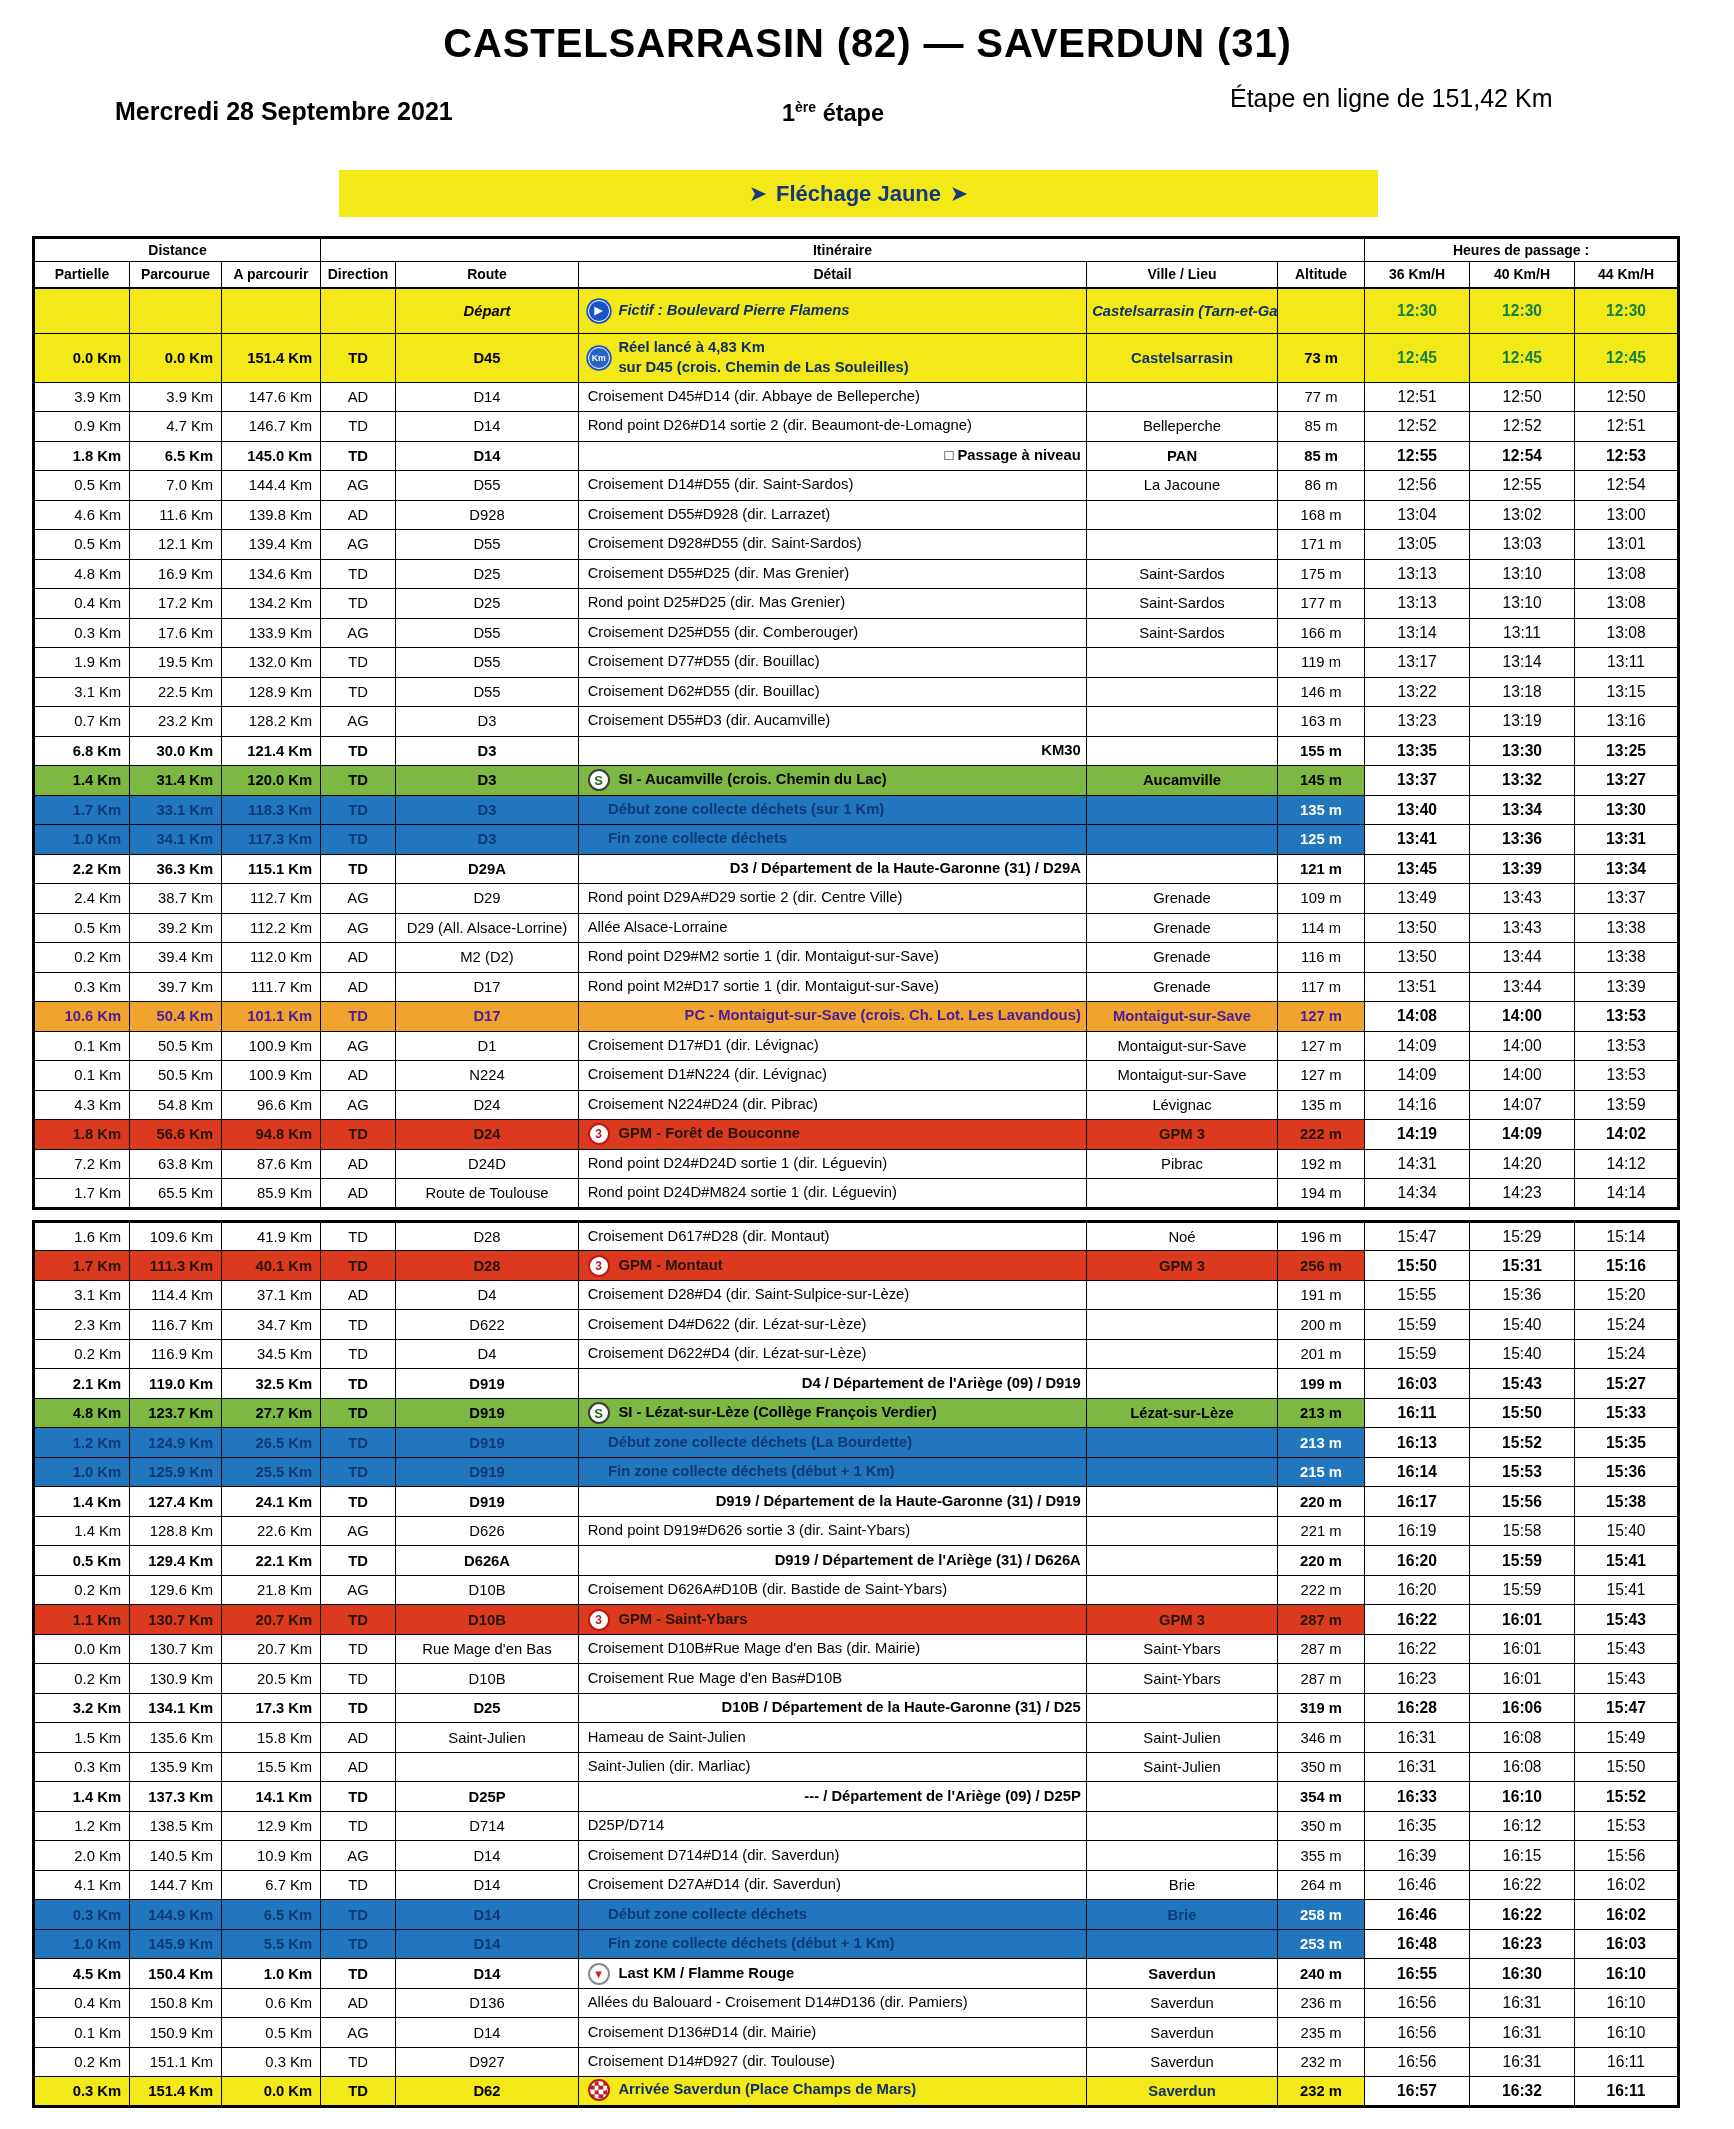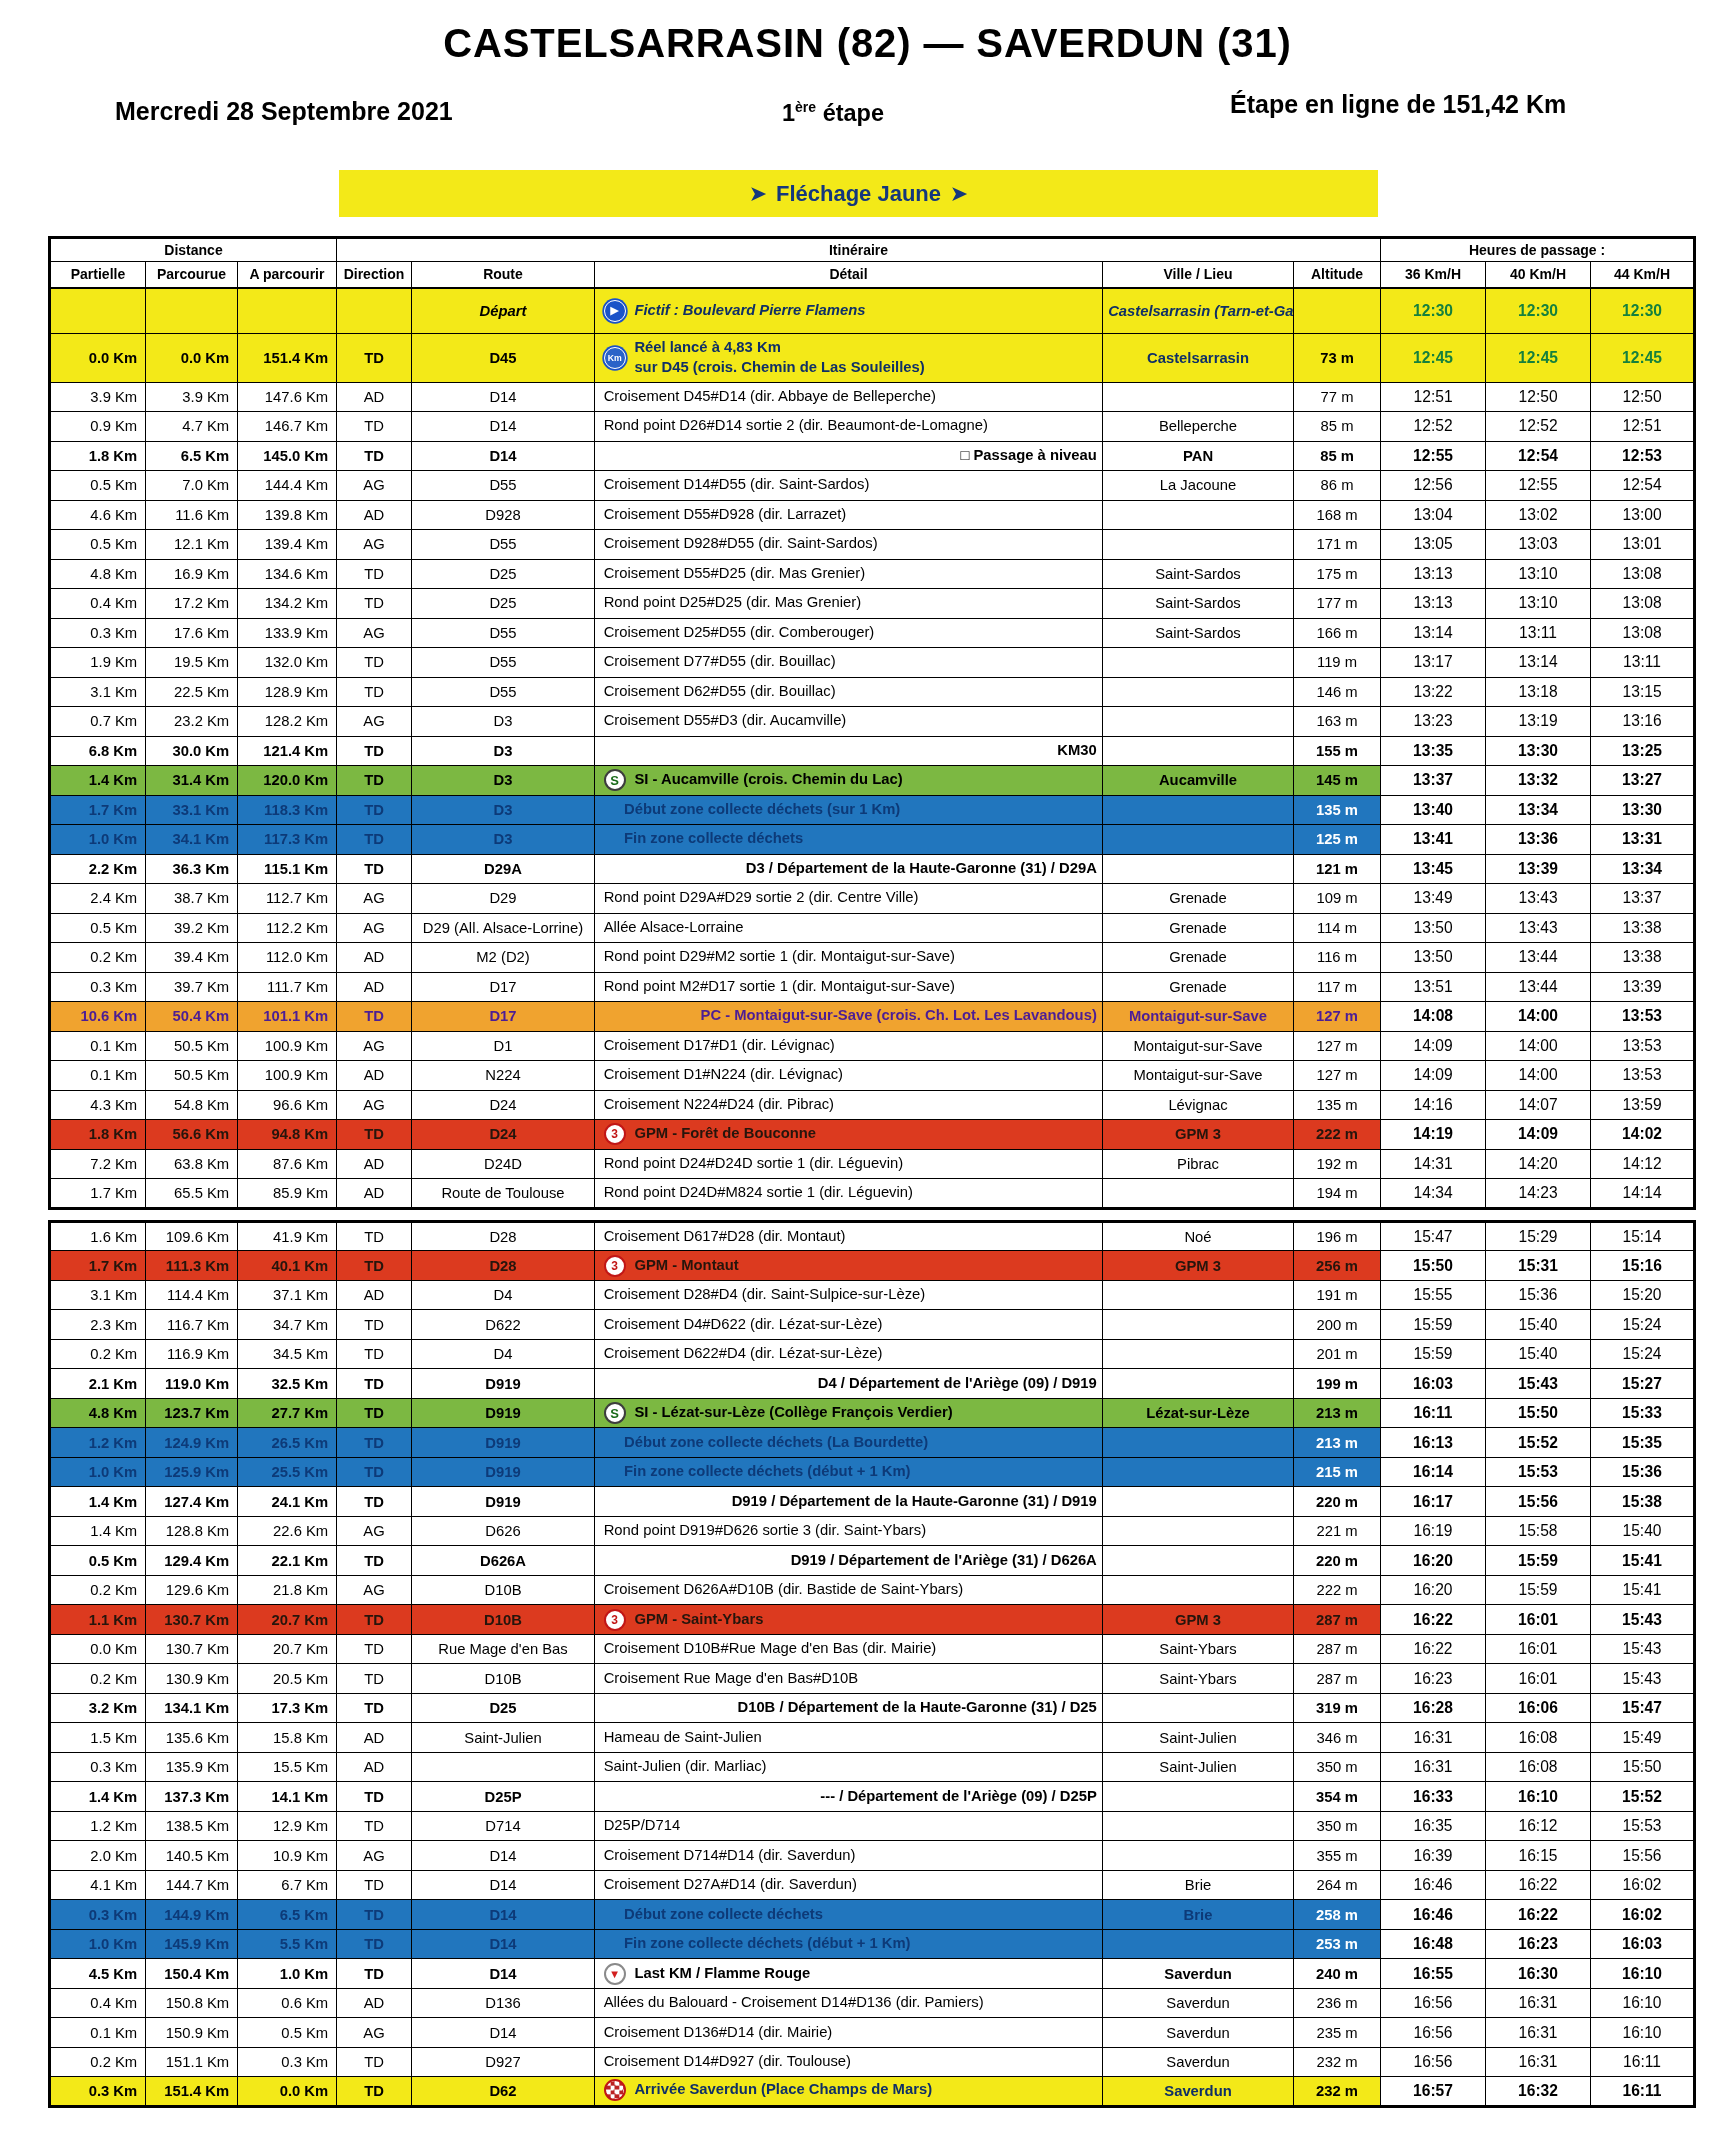--- a/index.html
+++ b/index.html
@@ -17,28 +17,28 @@
     font-family:"Liberation Sans","DejaVu Sans",sans-serif;
     color:#000;overflow:hidden;
   }
   .page-title{
     position:absolute;top:21px;left:0;width:100%;
     text-align:center;font-size:40px;font-weight:bold;letter-spacing:0.9px;
   }
   .sub-date{position:absolute;top:97px;left:115px;font-size:25px;font-weight:bold;}
   .sub-etape{position:absolute;top:99px;left:782px;font-size:23.5px;font-weight:bold;}
   .sub-etape sup{font-size:14px;}
-  .sub-dist{position:absolute;top:90px;left:1230px;font-size:25px;font-weight:bold;}
+  .sub-dist{position:absolute;top:84px;left:1230px;font-size:25px;font-weight:normal;}
   .banner{
     position:absolute;top:170px;left:339px;width:1039px;height:47px;
     background:var(--yellow);
     display:flex;align-items:center;justify-content:center;
     font-size:22px;font-weight:bold;color:var(--navy);gap:8.7px;
   }
-  .tables{position:absolute;top:236px;left:48px;width:1398px;}
+  .tables{position:absolute;top:236px;left:32px;width:1398px;}
   table{
     border-collapse:collapse;table-layout:fixed;width:1645px;
     border:3.5px solid #000;background:#fff;
   }
   table.second{margin-top:10.4px;}
   td,th{
     border:1.7px solid #000;font-size:14.8px;padding:0 5.2px;
     overflow:hidden;white-space:nowrap;height:29.5px;vertical-align:middle;
   }
   tr.grouphead th{height:23.5px;font-size:14px;font-weight:bold;text-align:center;border-bottom:1.7px solid #000;}

